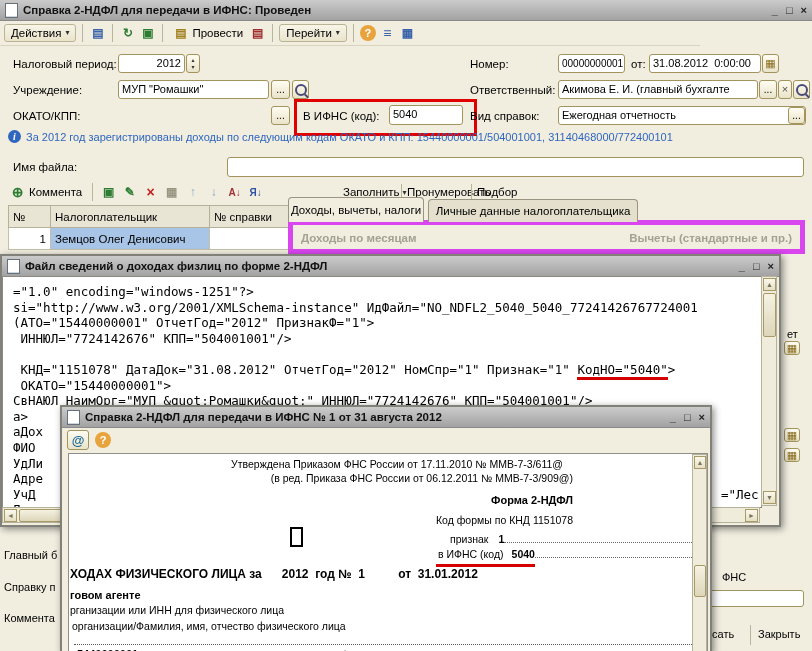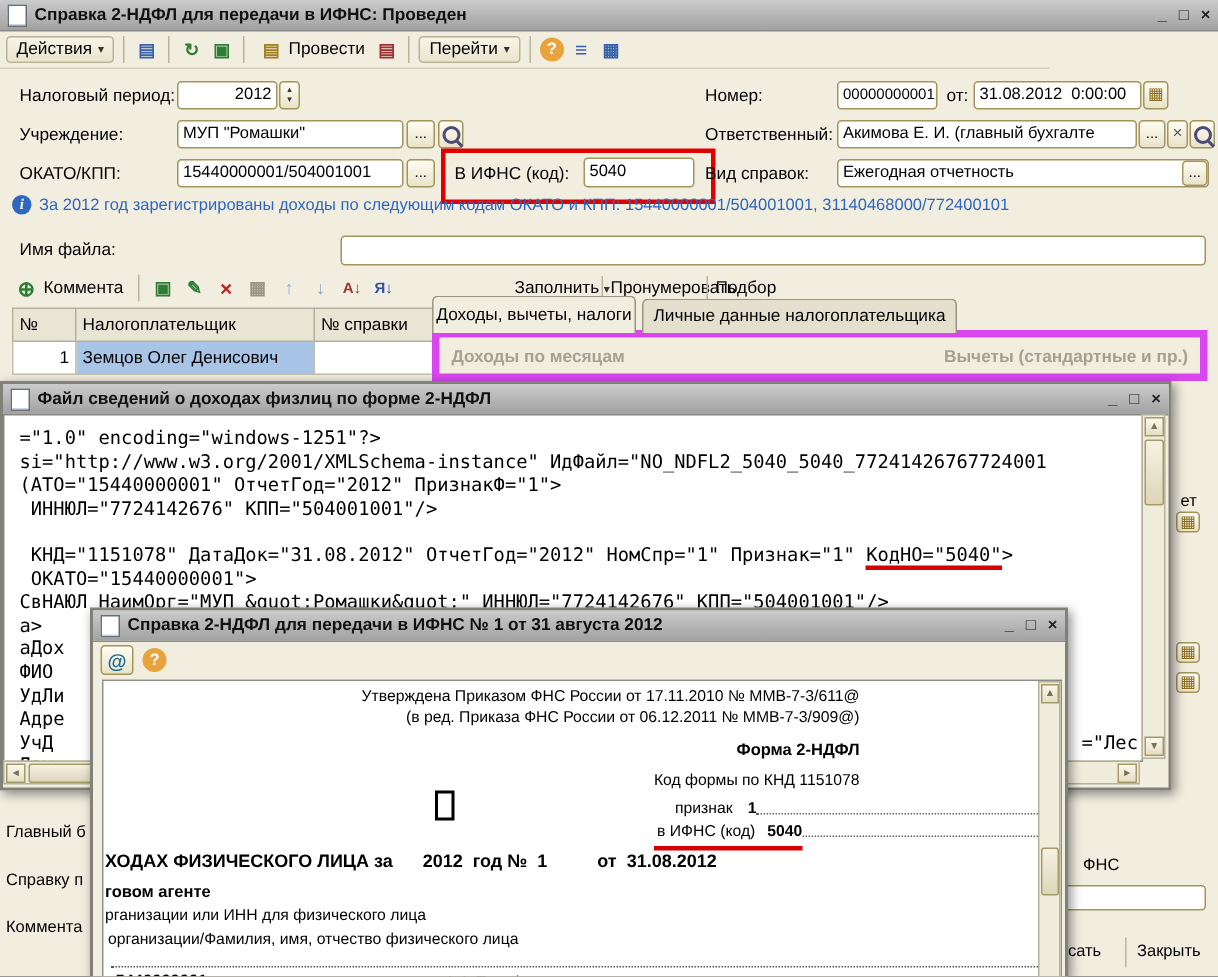--- a/index.html
+++ b/index.html
@@ -113,21 +113,20 @@
       </div>
     <span class="lbl" style="left:470px;top:84px;">Ответственный:</span>
     <div class="fld" style="left:558px;top:80px;width:200px;height:19px;">Акимова Е. И. (главный бухгалте</div>
     <div class="bt" style="left:759px;top:80px;width:18px;height:19px;">...</div>
     <div class="bt" style="left:778px;top:80px;width:14px;height:19px;color:#555;font-size:11px;">×</div>
     <div class="bt" style="left:793px;top:80px;width:17px;height:19px;">
         <span class="mag"></span>
       </div>
 
     <span class="lbl" style="left:13px;top:110px;">ОКАТО/КПП:</span>
-    <div class="fld" style="left:118px;top:106px;width:151px;height:19px;">15440000001/504001001</div>
     <div class="bt" style="left:271px;top:106px;width:19px;height:19px;">...</div>
     <span class="lbl" style="left:303px;top:110px;">В ИФНС (код):</span>
     <div class="fld" style="left:389px;top:105px;width:74px;height:20px;">5040</div>
     <div class="redbox" style="left:294px;top:99px;width:177px;height:31px;"></div>
     <span class="lbl" style="left:470px;top:110px;">Вид справок:</span>
     <div class="fld" style="left:558px;top:106px;width:248px;height:19px;">Ежегодная отчетность</div>
     <div class="bt" style="left:788px;top:107px;width:17px;height:17px;">...</div>
 
     <span class="iico abs" style="left:8px;top:130px;">i</span>
     <span class="lbl" style="left:26px;top:131px;font-size:11px;color:#2f66c0;">За 2012 год зарегистрированы доходы по следующим кодам ОКАТО и КПП: 15440000001/504001001, 31140468000/772400101</span>
@@ -262,40 +261,40 @@
       </span>
     </div>
     <div class="abs" style="left:0;top:20px;width:648px;height:26px;display:flex;align-items:center;gap:6px;padding-left:5px;">
       <div class="bt" style="position:static;width:22px;height:20px;color:#1a6a9a;font-weight:bold;font-size:13px;">
           <span>@</span>
         </div>
       <span style="width:16px;height:16px;border-radius:50%;background:#e8a33d;color:#fff;font-size:11px;font-weight:bold;display:inline-flex;align-items:center;justify-content:center;">?</span>
     </div>
     <div class="abs" style="left:6px;top:46px;width:640px;height:202px;background:#fff;border:1px solid #8f8f87;box-sizing:border-box;"></div>
 
-    <span class="pr" style="right:137px;top:51px;margin-left:32px;">Утверждена Приказом ФНС России от 17.11.2010 № ММВ-7-3/611@</span>
+    <span class="pr" style="right:147px;top:51px;margin-left:32px;">Утверждена Приказом ФНС России от 17.11.2010 № ММВ-7-3/611@</span>
     <span class="pr" style="right:137px;top:65px;">(в ред. Приказа ФНС России от 06.12.2011 № ММВ-7-3/909@)</span>
     <span class="pr prb" style="right:137px;top:87px;font-size:11px;">Форма 2-НДФЛ</span>
     <span class="pr" style="right:137px;top:107px;">Код формы по КНД 1151078</span>
 
     <div class="abs" style="left:388px;top:126px;width:250px;display:flex;align-items:flex-end;font-size:10.5px;">
       <span>признак</span>
       <span style="margin-left:10px;font-weight:bold;">1</span>
       <span class="leader"></span>
     </div>
     <div class="abs" style="left:376px;top:141px;width:262px;display:flex;align-items:flex-end;font-size:10.5px;">
       <span>в ИФНС (код)</span>
       <span style="margin-left:8px;font-weight:bold;">5040</span>
       <span class="leader"></span>
     </div>
     <div class="redline" style="left:374px;top:157px;width:99px;height:3px;"></div>
 
     <div class="tofu" style="left:228px;top:120px;"></div>
 
-    <span class="pr prb" style="left:8px;top:160px;font-size:12px;">ХОДАХ ФИЗИЧЕСКОГО ЛИЦА за      2012  год №  1          от  31.08.2012</span>
+    <span class="pr prb" style="left:8px;top:160px;font-size:12px;">ХОДАХ ФИЗИЧЕСКОГО ЛИЦА за      2012  год №  1          от  31.01.2012</span>
     <span class="pr prb" style="left:8px;top:182px;font-size:11px;">говом агенте</span>
     <div class="abs" style="left:8px;top:197px;display:flex;align-items:flex-end;font-size:10.5px;">
       <span>рганизации или ИНН для физического лица</span>
     </div>
     <span class="pr" style="left:10px;top:213px;">организации/Фамилия, имя, отчество физического лица</span>
     <div class="abs" style="left:12px;top:237px;width:618px;border-top:1px dotted #555;"></div>
     <span class="pr prb" style="left:15px;top:241px;font-size:11px;">5440000001</span>
     <span class="pr" style="left:235px;top:242px;">1.4. Телефон</span>
 
     <div class="scroll" style="left:630px;top:47px;width:15px;height:200px;">

